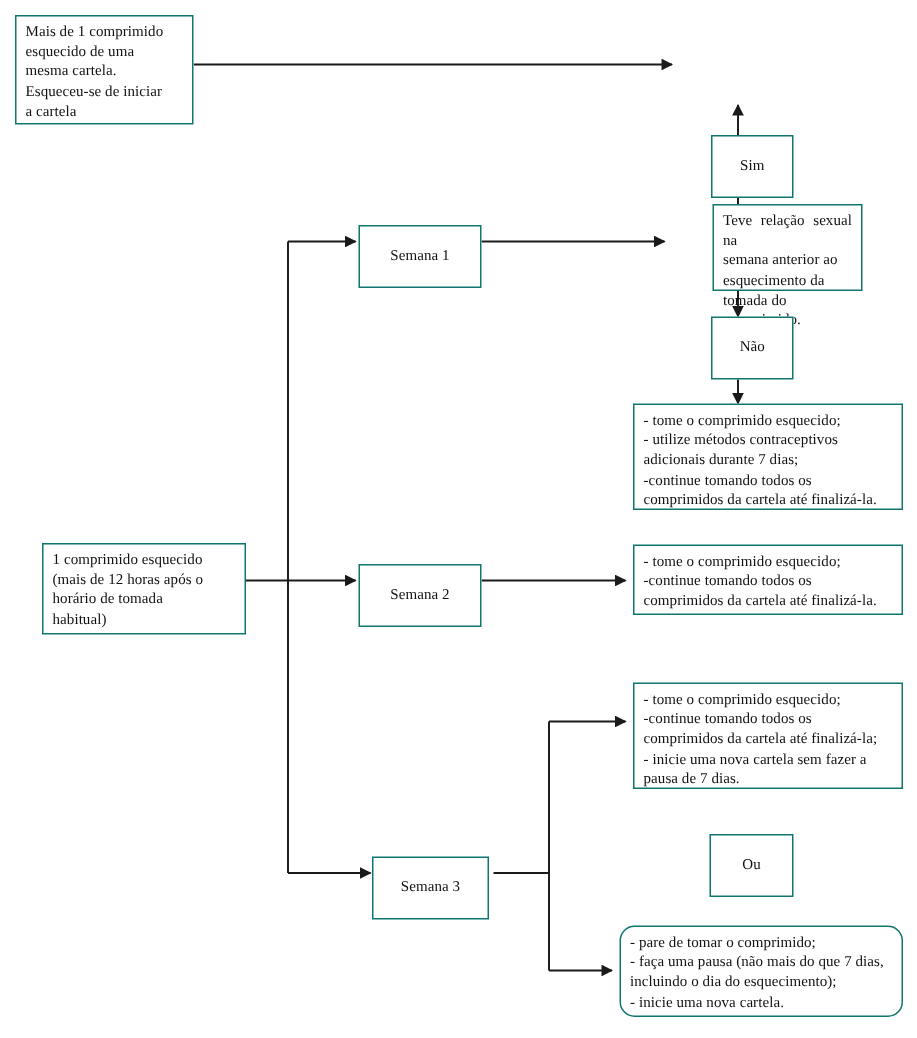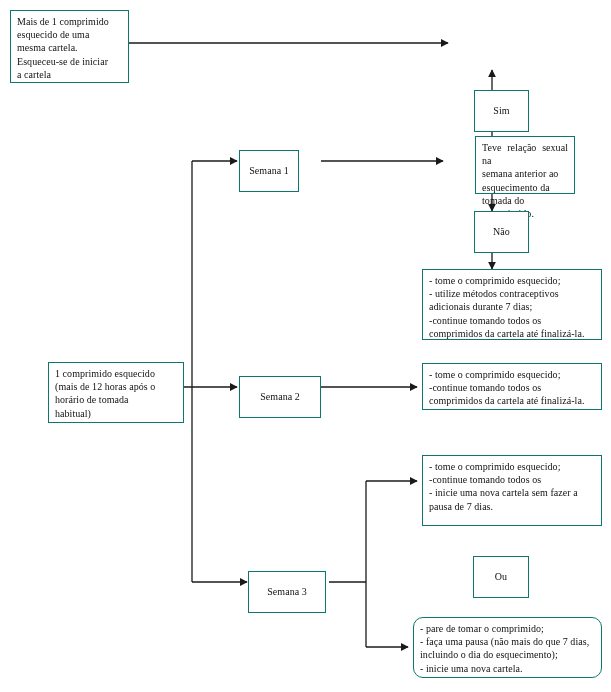--- a/index.html
+++ b/index.html
@@ -120,48 +120,49 @@
   </div>
 
   <div class="node left" style="left:422px; top:269px; width:180px; height:71px;">
     <span class="line plain">- tome o comprimido esquecido;</span>
     <span class="line">- utilize métodos contraceptivos</span>
     <span class="line plain">adicionais durante 7 dias;</span>
     <span class="line">-continue tomando todos os</span>
     <span class="line plain">comprimidos da cartela até finalizá-la.</span>
   </div>
 
-  <div class="node left" style="left:28px; top:362px; width:136px; height:61px;margin-left:20px;">
+  <div class="node left" style="left:28px; top:362px; width:136px; height:61px;">
     <span class="line">1 comprimido esquecido</span>
     <span class="line">(mais de 12 horas após o</span>
     <span class="line">horário de tomada</span>
     <span class="line plain">habitual)</span>
   </div>
 
-  <div class="node centered" style="left:239px; top:150px; width:60px; height:23px;">
+  <div class="node centered" style="left:239px; top:150px; width:82px; height:23px;">
     <span>Semana 1</span>
   </div>
 
   <div class="node centered" style="left:239px; top:376px; width:82px; height:23px;">
     <span>Semana 2</span>
   </div>
 
   <div class="node centered" style="left:248px; top:571px; width:78px; height:23px;">
     <span>Semana 3</span>
   </div>
 
   <div class="node left" style="left:422px; top:363px; width:180px; height:47px;">
     <span class="line plain">- tome o comprimido esquecido;</span>
     <span class="line">-continue tomando todos os</span>
     <span class="line plain">comprimidos da cartela até finalizá-la.</span>
   </div>
 
   <div class="node left" style="left:422px; top:455px; width:180px; height:71px;">
     <span class="line plain">- tome o comprimido esquecido;</span>
     <span class="line">-continue tomando todos os</span>
+    <span class="line plain">comprimidos da cartela até finalizá-la;</span>
     <span class="line plain">- inicie uma nova cartela sem fazer a</span>
     <span class="line plain">pausa de 7 dias.</span>
   </div>
 
   <div class="node centered" style="left:473px; top:556px; width:56px; height:24px;">
     <span>Ou</span>
   </div>
 
   <div class="node left" style="left:413px; top:617px; width:189px; height:61px;border-radius:10px;">
     <span class="line plain">- pare de tomar o comprimido;</span>

